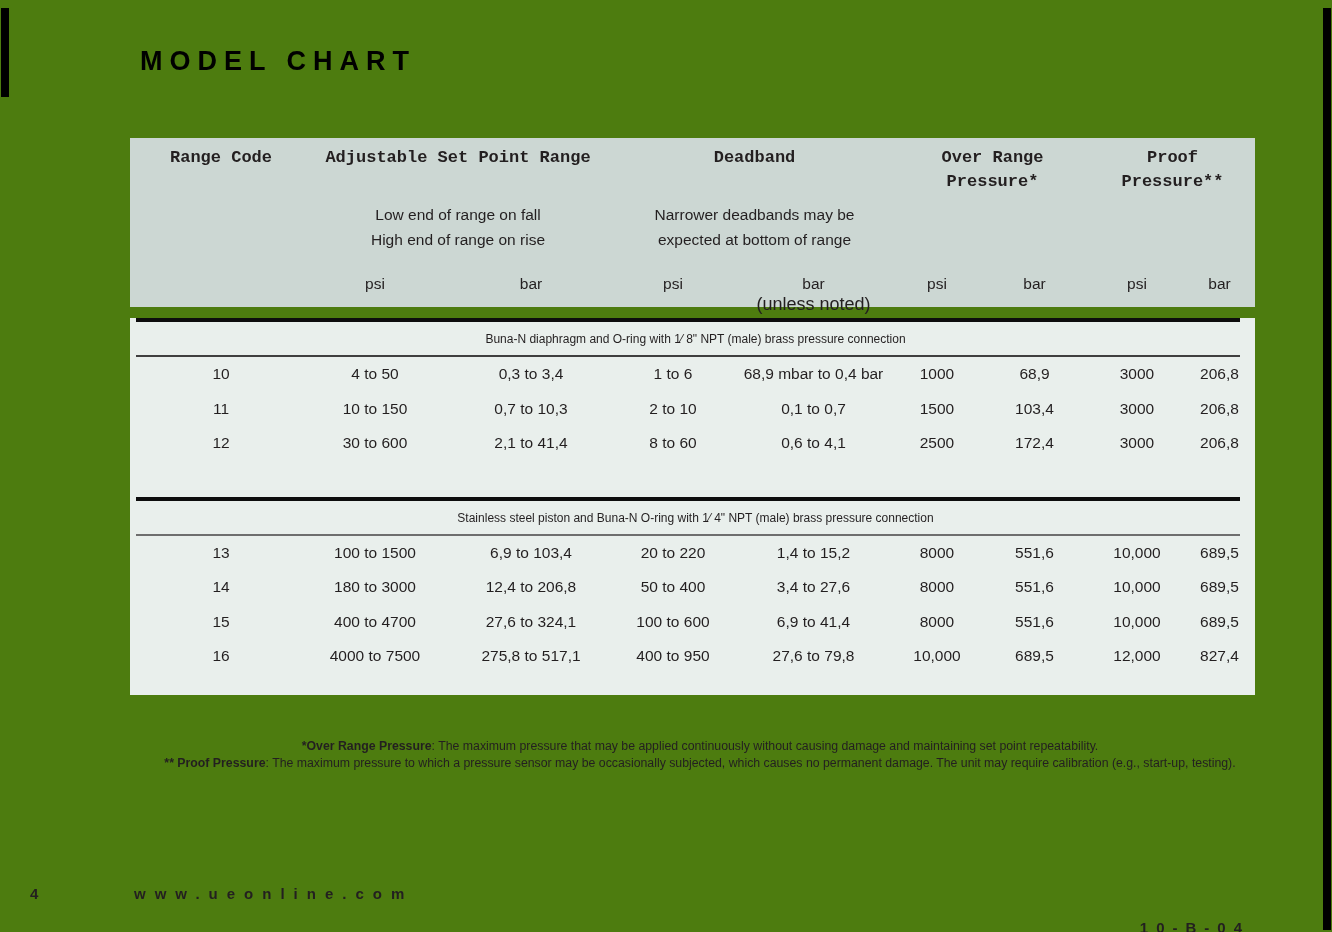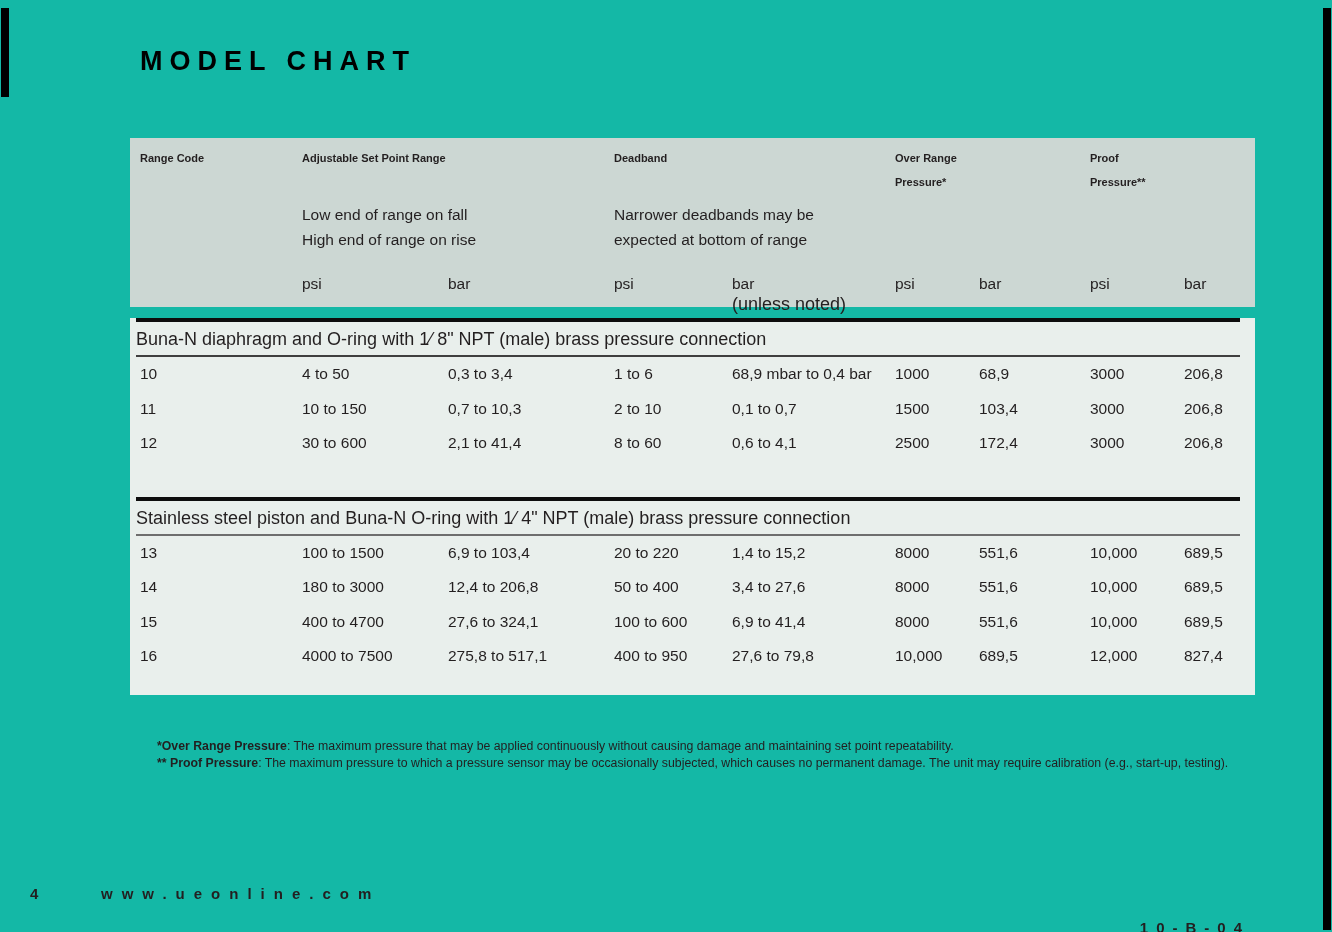--- a/index.html
+++ b/index.html
@@ -3,21 +3,21 @@
 <meta charset="utf-8">
 <style>
   :root{
     --header-bg:#ccd7d3;
     --body-bg:#e9efec;
     --text:#231f20;
   }
   *{margin:0;padding:0;box-sizing:border-box;}
   html,body{background:#fff;}
   body{font-family:"Liberation Sans",sans-serif;color:var(--text);}
-  .page{position:relative;width:1332px;height:932px;background:#14b8a6;overflow:hidden;}
+  .page{position:relative;width:1332px;height:932px;background:#4d7c0f;overflow:hidden;text-align:center;}
 
   
   .mark{position:absolute;background:#000;}
   .mark-left{left:1px;top:8px;width:8px;height:89px;}
   .mark-right{right:1px;top:8px;width:8px;height:922px;}
 
   .title{
     position:absolute;left:140px;top:46px;
     font-size:27px;font-weight:700;letter-spacing:7px;
     color:#000;white-space:nowrap;
@@ -31,55 +31,55 @@
   }
   .span2{grid-column:span 2;}
 
   
   .thead{
     position:absolute;left:130px;top:138px;width:1125px;height:169px;
     background:var(--header-bg);
     padding-top:8px;
   }
   .hrow1{height:56px;}
-  .hname{font-size:11px;font-weight:700;line-height:24px;}
+  .hname{font-size:17px;font-weight:700;line-height:24px;font-family:Liberation Mono, monospace;}
   .hrow2{height:60px;}
   .hnote{font-size:15.5px;line-height:25px;}
   .hrow3{height:40px;}
   .hunit{font-size:15.5px;line-height:21px;margin-top:11px;}
   .hunit small{display:block;font-size:18px;line-height:21px;}
 
   
   .tbody{
     position:absolute;left:130px;top:318px;width:1125px;
     background:var(--body-bg);
     padding-bottom:21px;
   }
   .section.gap{margin-top:36px;}
   .rule-top{height:4px;background:#0d0d0d;margin:0 15px 0 6px;}
-  .section-title{font-size:18px;line-height:24px;padding:5px 0 4px 6px;}
+  .section-title{font-size:12px;line-height:24px;padding:5px 0 4px 6px;}
   .rule-under{height:2px;background:#3f3f3f;margin:0 15px 0 6px;}
   .section.gap .rule-under{background:#6e6e6e;}
   .row{height:34.5px;align-items:center;}
   .cell{font-size:15.5px;white-space:nowrap;}
 
   
   .footnotes{
     position:absolute;left:133px;top:738px;width:1110px;
     font-size:12.3px;line-height:17px;
   }
   .footnotes b{font-weight:700;margin-left:24px;}
 
   
   .footer-page{
     position:absolute;left:30px;top:885px;
     font-size:15px;font-weight:700;
   }
   .footer-site{
-    position:absolute;left:101px;top:885px;
+    position:absolute;left:134px;top:885px;
     font-size:15px;font-weight:700;letter-spacing:9px;white-space:nowrap;
   }
   .footer-code{
     position:absolute;right:82px;top:885px;
     font-size:15px;font-weight:700;letter-spacing:8px;white-space:nowrap;margin-top:34px;
   }
 </style>
 </head>
 <body>
 

